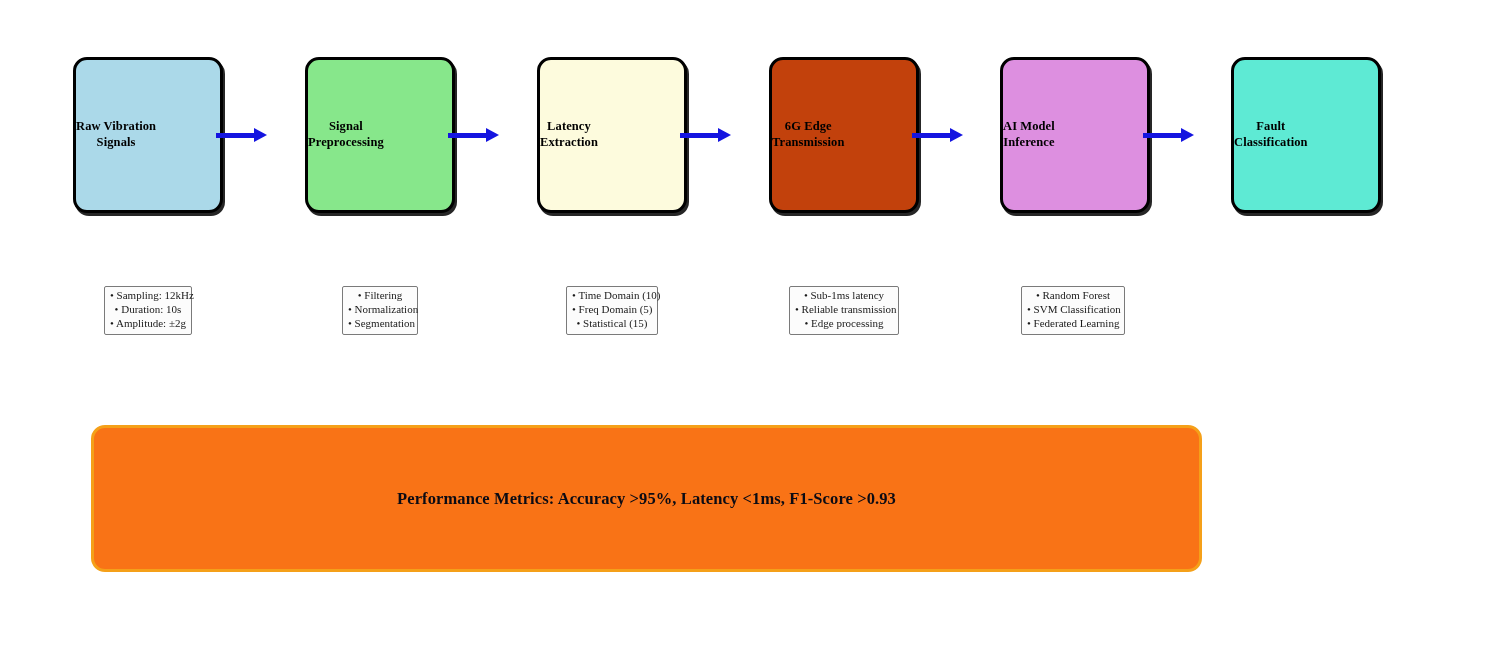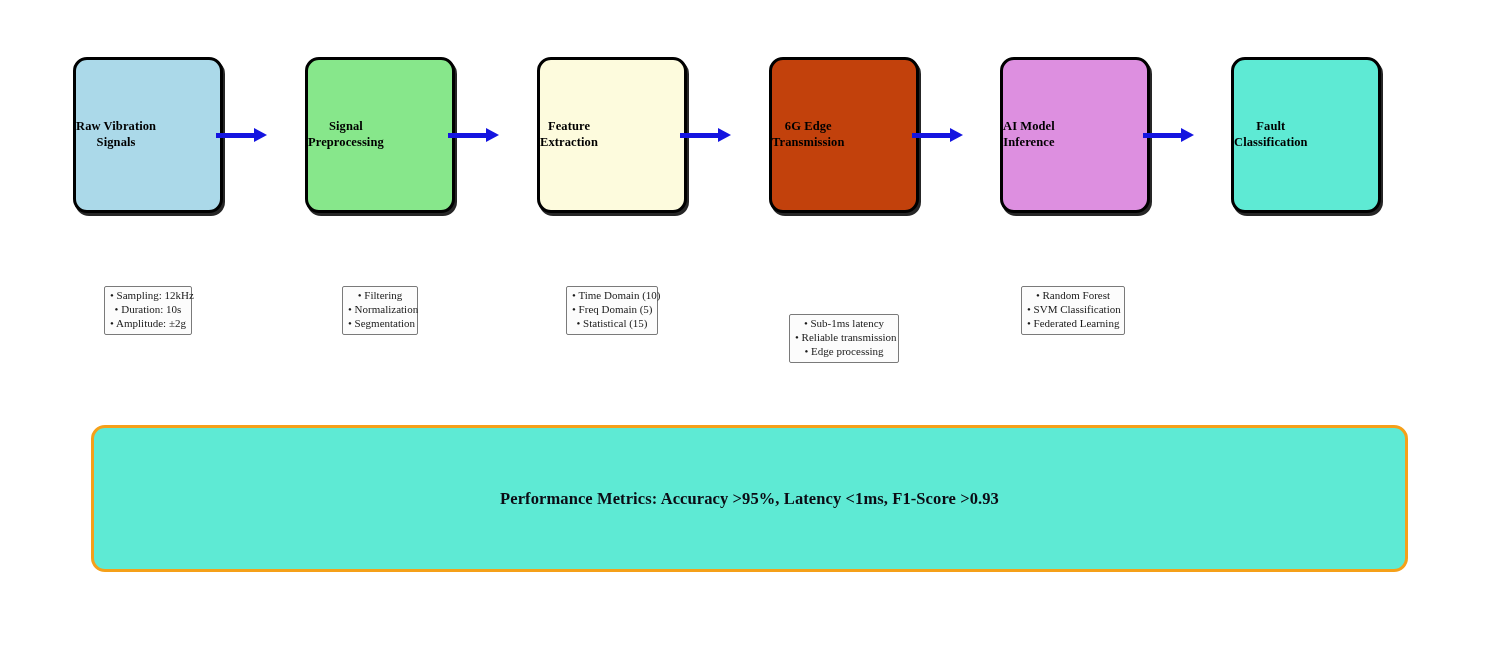--- a/index.html
+++ b/index.html
@@ -86,24 +86,24 @@
     line-height: 1.27;
     color: #1a1a1a;
     white-space: nowrap;
   }
 
   
   #perf-banner {
     position: absolute;
     left: 91px;
     top: 425px;
-    width: 1317px;
+    width: 1111px;
     height: 147px;
     border: 3px solid #f5a019;
-    background: #5eead4;
+    background: #f97316;
     border-radius: 14px;
     box-sizing: border-box;
     display: flex;
     align-items: center;
     justify-content: center;
   }
   #perf-text {
     font-size: 16.5px;
     font-weight: bold;
     color: #0b0b14;
@@ -137,42 +137,42 @@
     <div class="shaft"></div>
     <div class="head"></div>
   </div>
   <div class="detail-box" style="left:342px; top:286px; width:76px;">
     <div class="detail-line">• Filtering</div>
     <div class="detail-line">• Normalization</div>
     <div class="detail-line">• Segmentation</div>
   </div>
 
   <div class="stage-box" style="left:537px; top:57px; background:#fdfbdd;">
-    <div class="stage-label">Feature
+    <div class="stage-label">Latency
 Extraction</div>
   </div>
   <div class="arrow" style="left:680px; top:126px;">
     <div class="shaft"></div>
     <div class="head"></div>
   </div>
   <div class="detail-box" style="left:566px; top:286px; width:92px;">
     <div class="detail-line">• Time Domain (10)</div>
     <div class="detail-line">• Freq Domain (5)</div>
     <div class="detail-line">• Statistical (15)</div>
   </div>
 
   <div class="stage-box" style="left:769px; top:57px; background:#c2410c;">
     <div class="stage-label">6G Edge
 Transmission</div>
   </div>
   <div class="arrow" style="left:912px; top:126px;">
     <div class="shaft"></div>
     <div class="head"></div>
   </div>
-  <div class="detail-box" style="left:789px; top:286px; width:110px;margin-top:28px;">
+  <div class="detail-box" style="left:789px; top:286px; width:110px;">
     <div class="detail-line">• Sub-1ms latency</div>
     <div class="detail-line">• Reliable transmission</div>
     <div class="detail-line">• Edge processing</div>
   </div>
 
   <div class="stage-box" style="left:1000px; top:57px; background:#dd8fe0;">
     <div class="stage-label">AI Model
 Inference</div>
   </div>
   <div class="arrow" style="left:1143px; top:126px;">

